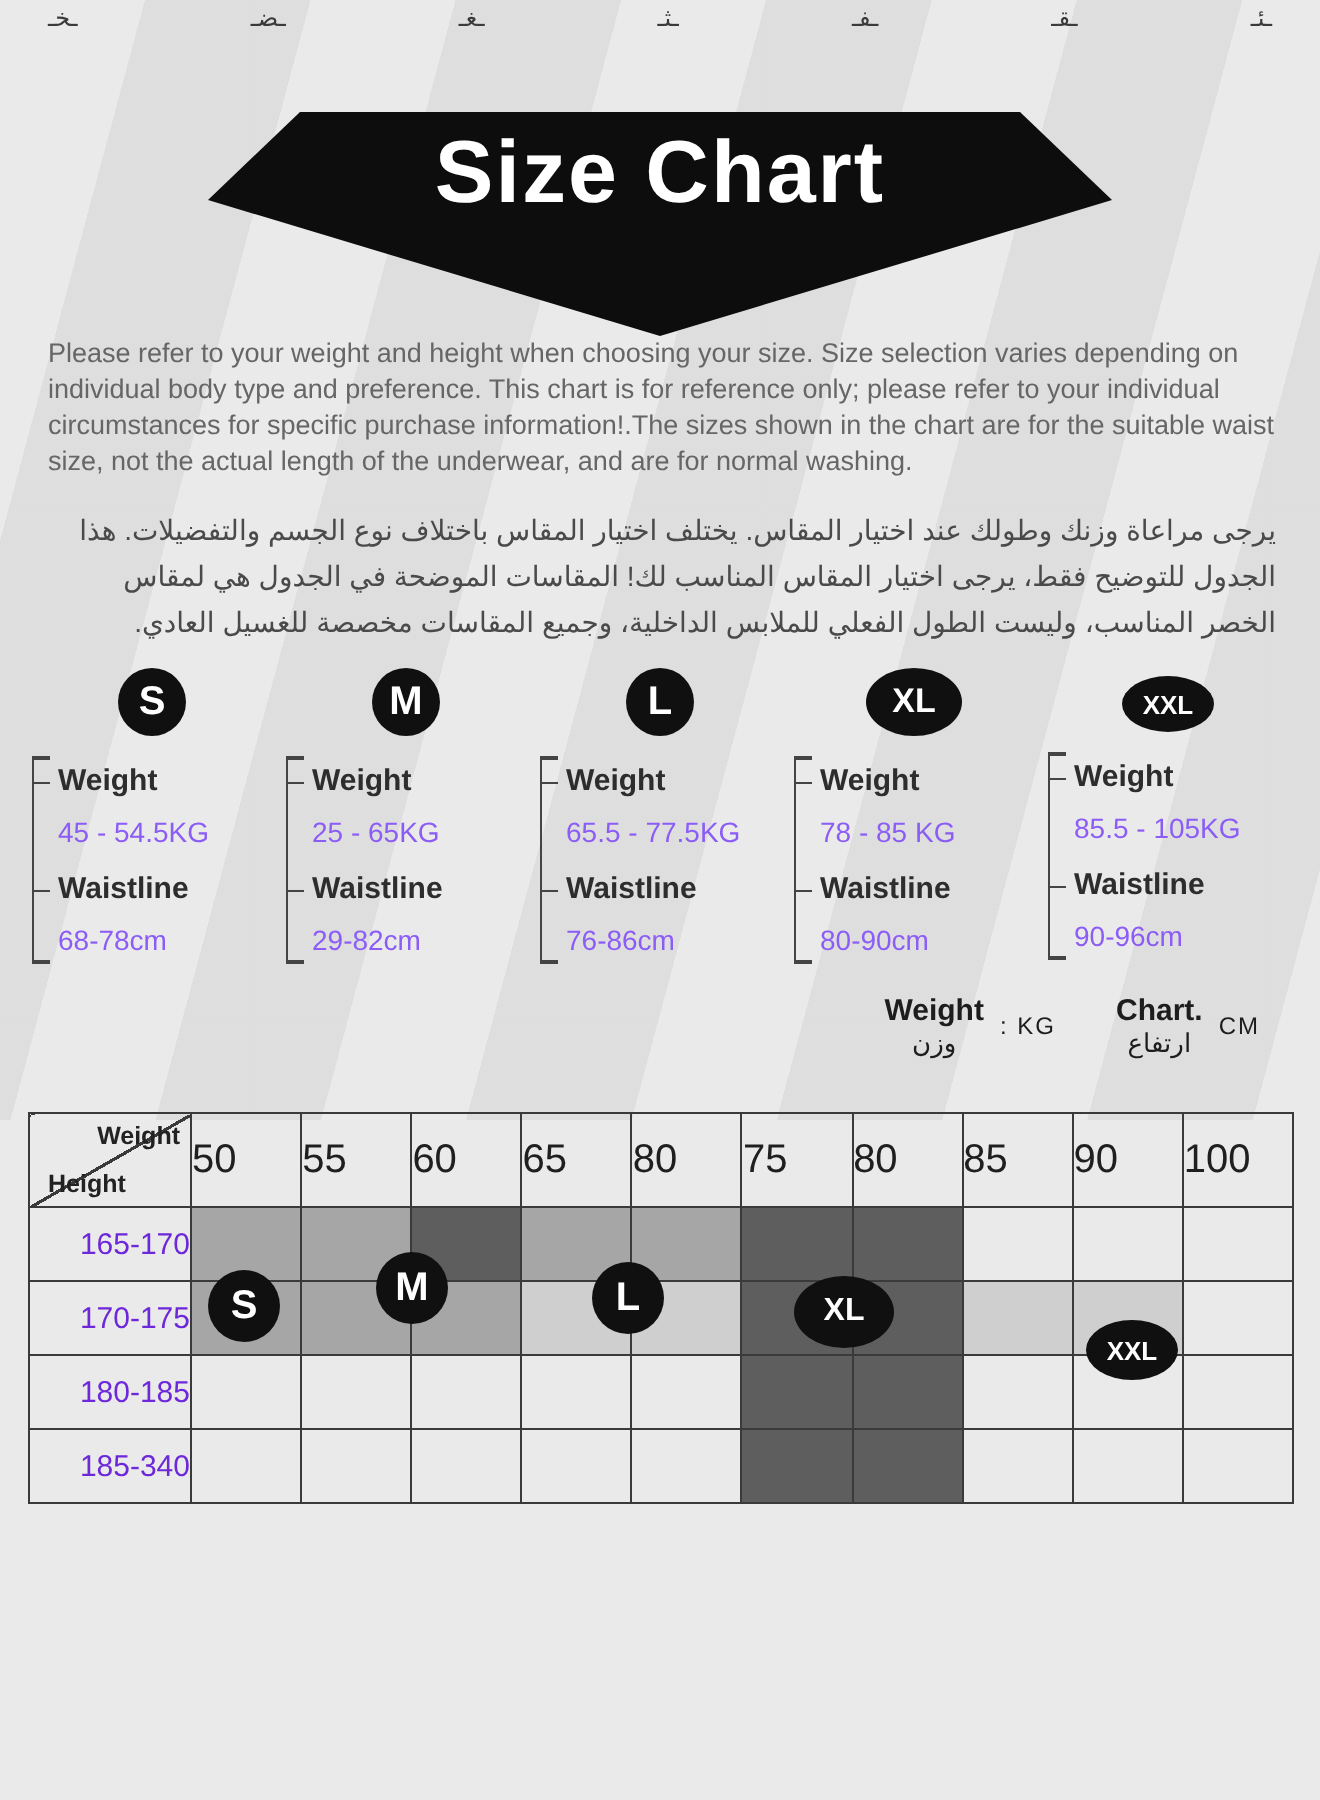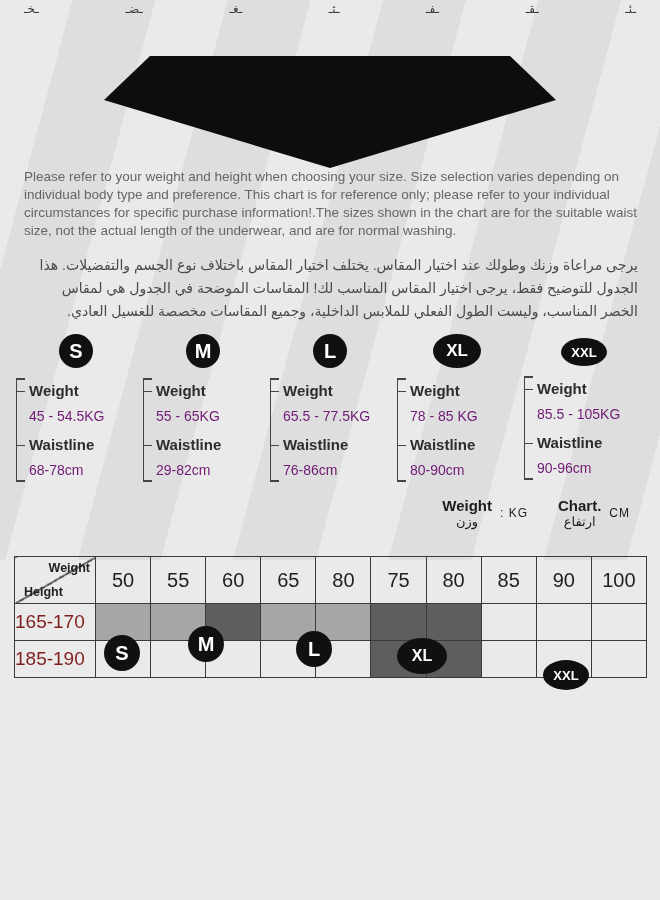--- a/index.html
+++ b/index.html
@@ -57,21 +57,21 @@
   }
   .spec::before{top:0;}
   .spec::after{bottom:0;}
   .spec-label{
     position:relative;font-weight:bold;font-size:15px;color:#2d2d2d;margin-top:12px;
   }
   .spec-label:first-child{margin-top:2px;}
   .spec-label::before{
     content:"";position:absolute;left:-12px;top:50%;width:8px;height:1.6px;background:#444;
   }
-  .spec-value{font-size:14px;color:#701a75;margin-top:9px;white-space:nowrap;}
+  .spec-value{font-size:14px;color:#8b5cf6;margin-top:9px;white-space:nowrap;}
   
   .units{
     position:absolute;top:498px;right:30px;
     display:flex;align-items:center;gap:8px;color:#1d1d1d;
   }
   .unit-stack{display:flex;flex-direction:column;align-items:center;line-height:1.1;}
   .unit-en{font-weight:bold;font-size:15px;}
   .unit-ar{font-size:13px;font-family:Liberation Serif, serif;}
   .unit-big{font-size:12px;letter-spacing:1px;}
   .unit-gap{width:14px;}
@@ -87,22 +87,22 @@
   }
   tr.head-row th{height:46px;}
   th.corner{
     width:80px;position:relative;
     background:linear-gradient(to bottom right,
       rgba(0,0,0,0) calc(50% - 0.8px), #3a3a3a calc(50% - 0.8px),
       #3a3a3a calc(50% + 0.8px), rgba(0,0,0,0) calc(50% + 0.8px));
   }
   .corner-top{position:absolute;top:4px;right:5px;font-size:12.5px;font-weight:bold;color:#222;}
   .corner-bottom{position:absolute;bottom:4px;left:9px;font-size:12.5px;font-weight:bold;color:#222;}
-  th.colhead{font-size:20px;color:#1f1f1f;text-align:center;}
-  td.rowhead{font-size:19px;color:#7f1d1d;text-align:left;}
+  th.colhead{font-size:20px;color:#1f1f1f;text-align:left;}
+  td.rowhead{font-size:15px;color:#6d28d9;text-align:right;}
   td.cell{background:transparent;}
   
   .tbadge{
     position:absolute;transform:translate(-50%,-50%);
     background:#101010;color:#fff;font-weight:bold;border-radius:50%;
     display:flex;align-items:center;justify-content:center;z-index:3;
   }
   .tb-s  {left:108px;top:97px;width:36px;height:36px;font-size:20px;}
   .tb-m  {left:192px;top:88px;width:36px;height:36px;font-size:20px;}
   .tb-l  {left:300px;top:93px;width:36px;height:36px;font-size:20px;}
@@ -121,39 +121,40 @@
     <span>ـفـ</span>
     <span>ـثـ</span>
     <span>ـغـ</span>
     <span>ـضـ</span>
     <span>ـخـ</span>
   </div>
 
   <svg class="banner-svg" width="660" height="128" viewBox="0 0 660 128">
     <polygon points="150,8 510,8 556,52 330,120 104,52" fill="#0d0d0d"></polygon>
   </svg>
+  <div class="banner-title">Size Chart</div>
 
   <div class="intro-en">Please refer to your weight and height when choosing your size. Size selection varies depending on individual body type and preference. This chart is for reference only; please refer to your individual circumstances for specific purchase information!.The sizes shown in the chart are for the suitable waist size, not the actual length of the underwear, and are for normal washing.</div>
   <div class="intro-ar">يرجى مراعاة وزنك وطولك عند اختيار المقاس. يختلف اختيار المقاس باختلاف نوع الجسم والتفضيلات. هذا الجدول للتوضيح فقط، يرجى اختيار المقاس المناسب لك! المقاسات الموضحة في الجدول هي لمقاس الخصر المناسب، وليست الطول الفعلي للملابس الداخلية، وجميع المقاسات مخصصة للغسيل العادي.</div>
 
   <div class="sizes-row">
     <div class="size-col">
       <div class="size-badge">S</div>
       <div class="spec">
         <div class="spec-label">Weight</div>
         <div class="spec-value">45 - 54.5KG</div>
         <div class="spec-label">Waistline</div>
         <div class="spec-value">68-78cm</div>
       </div>
     </div>
     <div class="size-col">
       <div class="size-badge">M</div>
       <div class="spec">
         <div class="spec-label">Weight</div>
-        <div class="spec-value">55 - 65KG</div>
+        <div class="spec-value">25 - 65KG</div>
         <div class="spec-label">Waistline</div>
         <div class="spec-value">29-82cm</div>
       </div>
     </div>
     <div class="size-col">
       <div class="size-badge">L</div>
       <div class="spec">
         <div class="spec-label">Weight</div>
         <div class="spec-value">65.5 - 77.5KG</div>
         <div class="spec-label">Waistline</div>
@@ -220,21 +221,47 @@
         <td class="cell" style="background: rgb(94, 94, 94);"></td>
         <td class="cell" style="background: rgb(166, 166, 166);"></td>
         <td class="cell" style="background: rgb(166, 166, 166);"></td>
         <td class="cell" style="background: rgb(94, 94, 94);"></td>
         <td class="cell" style="background: rgb(94, 94, 94);"></td>
         <td class="cell"></td>
         <td class="cell"></td>
         <td class="cell"></td>
       </tr>
       <tr>
-        <td class="rowhead">185-190</td>
+        <td class="rowhead">170-175</td>
+        <td class="cell" style="background: rgb(166, 166, 166);"></td>
+        <td class="cell" style="background: rgb(166, 166, 166);"></td>
+        <td class="cell" style="background: rgb(166, 166, 166);"></td>
+        <td class="cell" style="background: rgb(207, 207, 207);"></td>
+        <td class="cell" style="background: rgb(207, 207, 207);"></td>
+        <td class="cell" style="background: rgb(94, 94, 94);"></td>
+        <td class="cell" style="background: rgb(94, 94, 94);"></td>
+        <td class="cell" style="background: rgb(207, 207, 207);"></td>
+        <td class="cell" style="background: rgb(207, 207, 207);"></td>
+        <td class="cell"></td>
+      </tr>
+      <tr>
+        <td class="rowhead">180-185</td>
+        <td class="cell"></td>
+        <td class="cell"></td>
+        <td class="cell"></td>
+        <td class="cell"></td>
+        <td class="cell"></td>
+        <td class="cell" style="background: rgb(94, 94, 94);"></td>
+        <td class="cell" style="background: rgb(94, 94, 94);"></td>
+        <td class="cell"></td>
+        <td class="cell"></td>
+        <td class="cell"></td>
+      </tr>
+      <tr>
+        <td class="rowhead">185-340</td>
         <td class="cell"></td>
         <td class="cell"></td>
         <td class="cell"></td>
         <td class="cell"></td>
         <td class="cell"></td>
         <td class="cell" style="background: rgb(94, 94, 94);"></td>
         <td class="cell" style="background: rgb(94, 94, 94);"></td>
         <td class="cell"></td>
         <td class="cell"></td>
         <td class="cell"></td>

